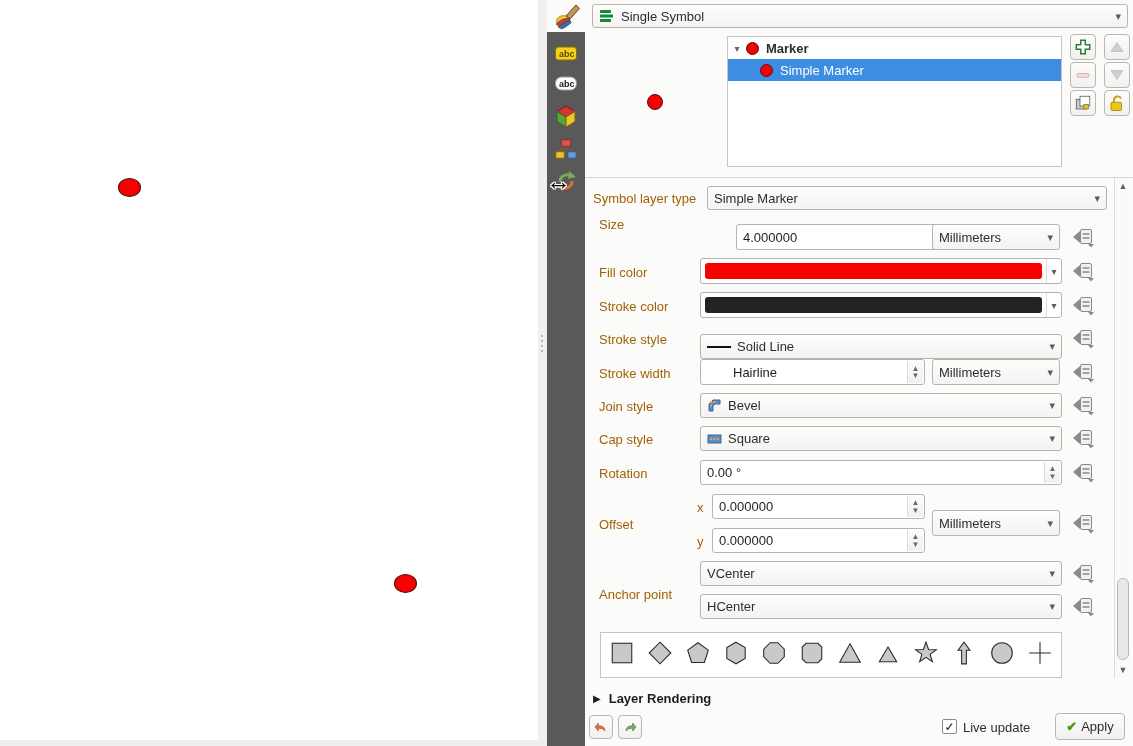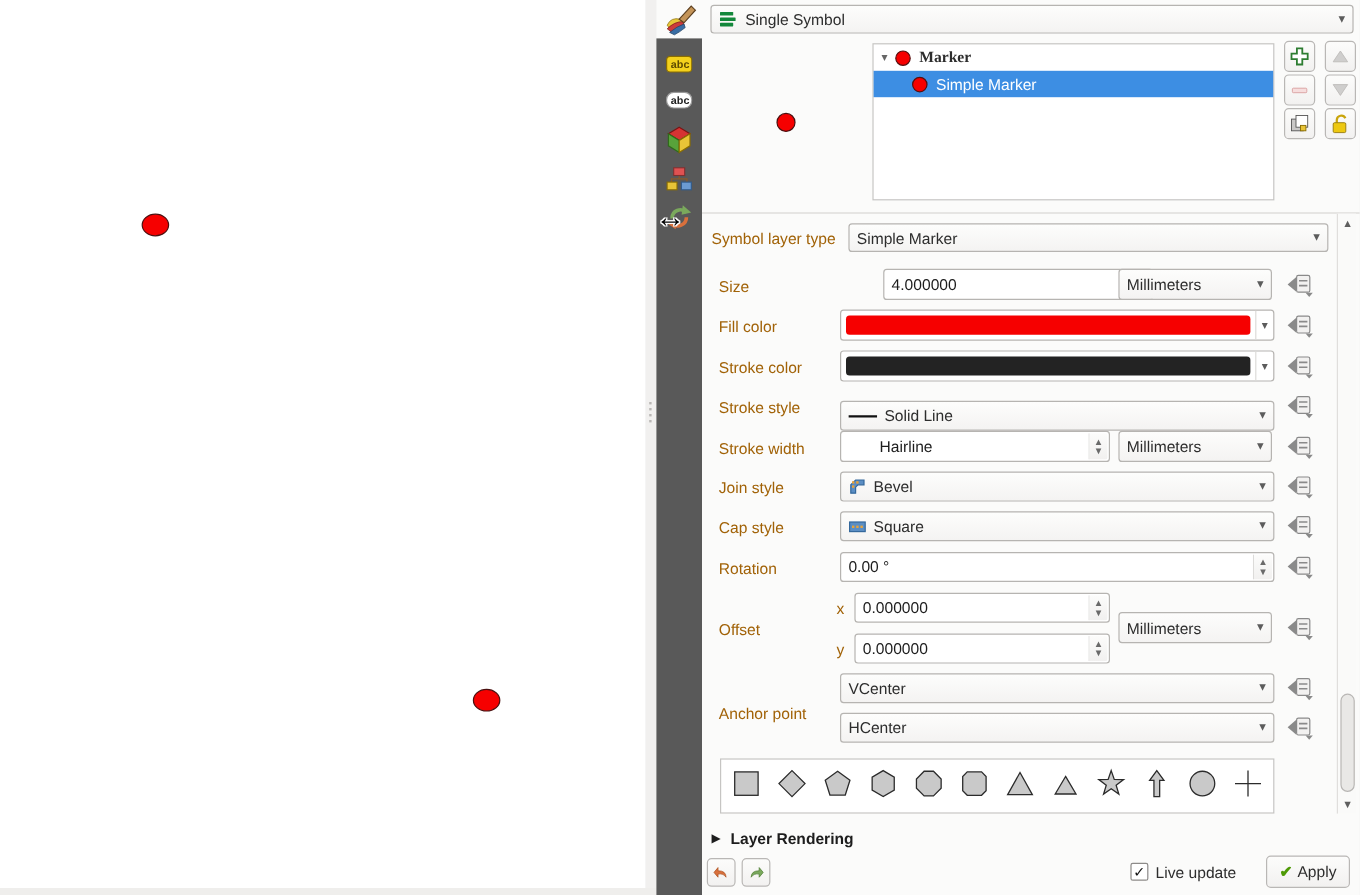--- a/index.html
+++ b/index.html
@@ -145,21 +145,21 @@
   </div>
 
   <div class="abs cursor-glyph" style="left:546px;top:169px;">↔</div>
 
   <div class="abs" style="left: 647px; top: 94px; width: 16px; height: 16px; border-radius: 50%; border: 1.5px solid rgb(74, 16, 16); box-sizing: border-box; background: rgb(246, 0, 0);"></div>
 
   <div class="abs sym-tree">
     <div class="tree-row">
       <span class="tw-arrow">▾</span>
       <span class="tree-dot"></span>
-      <span style="font-weight:bold;font-family:Liberation Serif, serif;">Marker</span>
+      <span style="font-weight:bold;">Marker</span>
     </div>
     <div class="tree-row selected">
       <span class="tw-arrow"></span>
       <span class="tree-dot" style="margin-left:14px;"></span>
       <span>Simple Marker</span>
     </div>
   </div>
 
   <div class="abs sq-btn" style="left:1070px;top:34px;">
     <svg width="18" height="18" viewBox="0 0 24 24">
@@ -196,21 +196,21 @@
   </div>
 
   <div class="abs sep"></div>
 
   <div class="abs lbl" style="left:593px;top:191px;">Symbol layer type</div>
   <div class="abs combo" style="left:707px;top:186px;width:400px;height:24px;">
     <span>Simple Marker</span>
     <span class="chev">▾</span>
   </div>
 
-  <div class="abs lbl" style="left:599px;top:231px;text-align:center;">Size</div>
+  <div class="abs lbl" style="left:599px;top:217px;text-align:center;">Size</div>
   <div class="abs field" style="left:736px;top:224px;width:225px;height:26px;">
     <span>4.000000</span>
     <span class="spin">▲<br>▼</span>
   </div>
   <div class="abs combo" style="left:932px;top:224px;width:128px;height:26px;">
     <span>Millimeters</span>
     <span class="chev">▾</span>
   </div>
   <div class="abs ovr" style="left:1070px;top:225px;">
     <svg width="24" height="22" viewBox="0 0 24 22">

